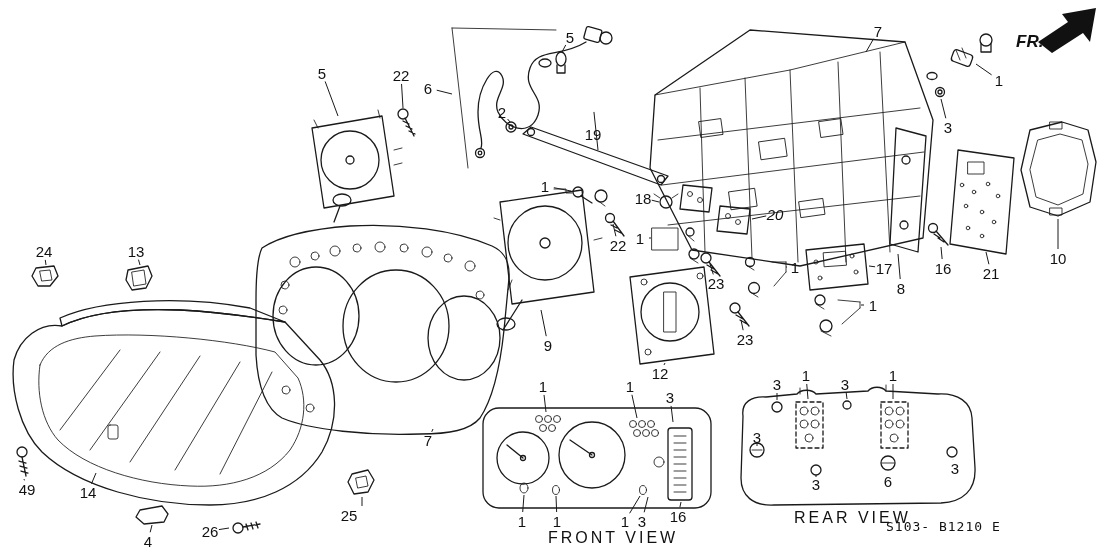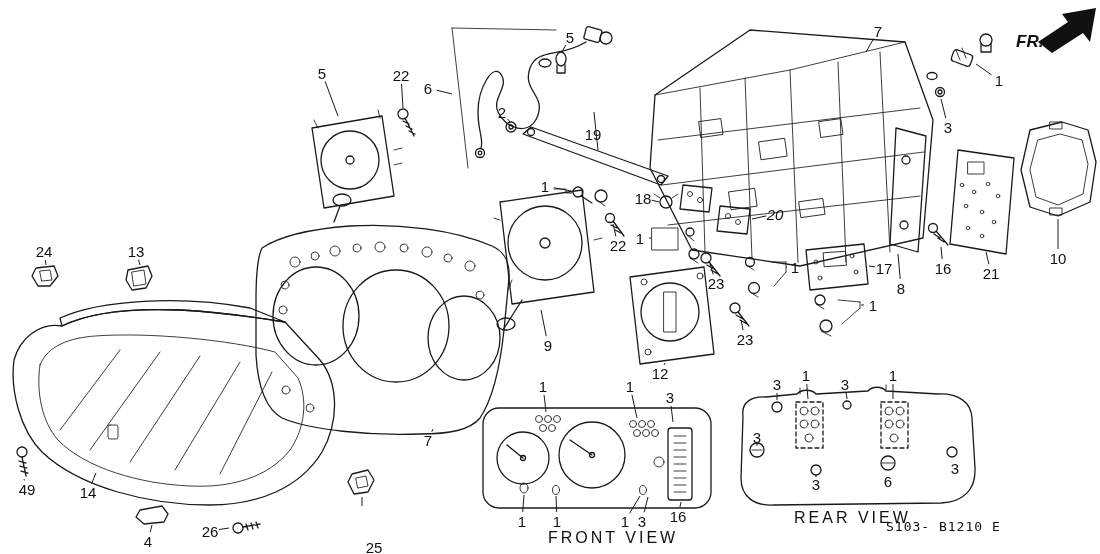--- a/index.html
+++ b/index.html
@@ -398,21 +398,21 @@
       <div class="callout" style="left: 795px; top: 267px;">1</div>
       <div class="callout" style="left: 548px; top: 345px;">9</div>
       <div class="callout" style="left: 660px; top: 373px;">12</div>
       <div class="callout" style="left: 745px; top: 339px;">23</div>
       <div class="callout" style="left: 873px; top: 305px;">1</div>
       <div class="callout" style="left: 428px; top: 440px;">7</div>
       <div class="callout" style="left: 88px; top: 492px;">14</div>
       <div class="callout" style="left: 27px; top: 489px;">49</div>
       <div class="callout" style="left: 148px; top: 541px;">4</div>
       <div class="callout" style="left: 210px; top: 531px;">26</div>
-      <div class="callout" style="left: 374px; top: 515px; margin-top: 32px;">25</div>
+      <div class="callout" style="left: 349px; top: 515px;">25</div>
       <div class="callout" style="left: 543px; top: 386px;">1</div>
       <div class="callout" style="left: 630px; top: 386px;">1</div>
       <div class="callout" style="left: 670px; top: 397px;">3</div>
       <div class="callout" style="left: 522px; top: 521px;">1</div>
       <div class="callout" style="left: 557px; top: 521px;">1</div>
       <div class="callout" style="left: 625px; top: 521px;">1</div>
       <div class="callout" style="left: 642px; top: 521px;">3</div>
       <div class="callout" style="left: 678px; top: 516px;">16</div>
       <div class="callout" style="left: 777px; top: 384px;">3</div>
       <div class="callout" style="left: 806px; top: 375px;">1</div>

